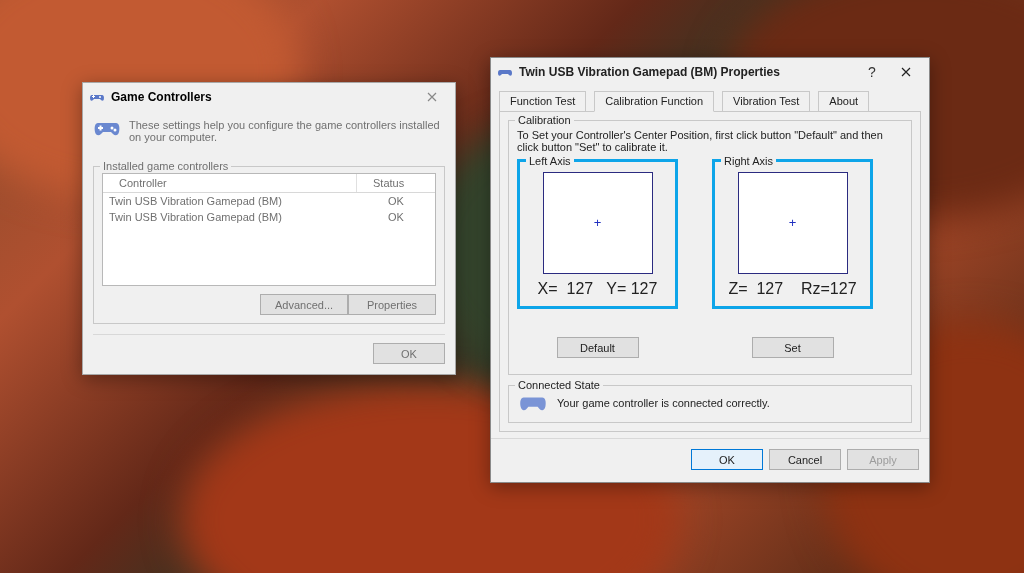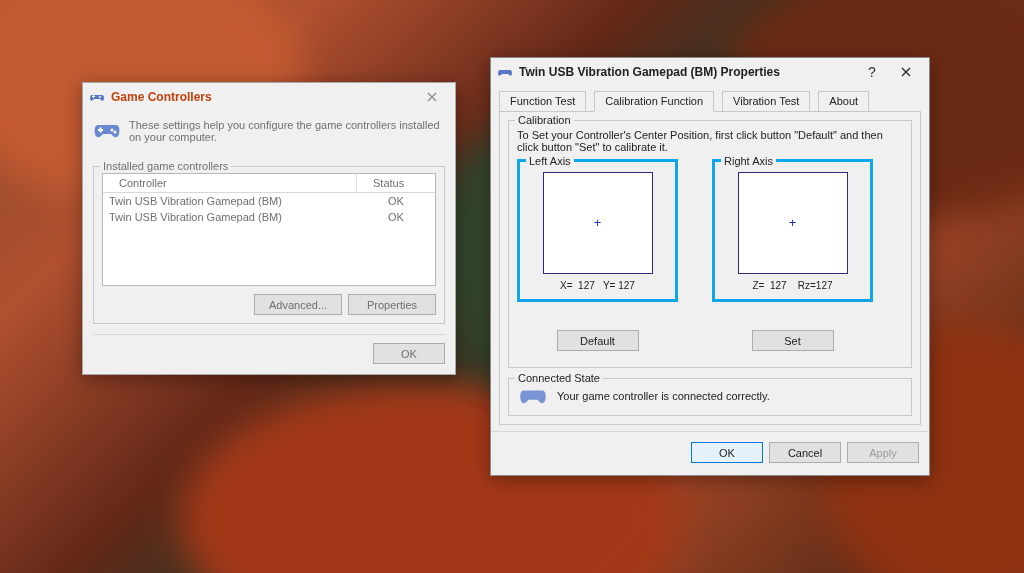--- a/index.html
+++ b/index.html
@@ -22,62 +22,62 @@
     border:1px solid #8a8a8a;
     box-shadow:0 4px 18px rgba(0,0,0,.35);
     font-size:11px;
     color:#222;
   }
   .window.inactive { color:#707070; border-color:#a8a8a8; }
   .titlebar { height:28px; display:flex; align-items:center; padding:0 6px; }
   .titlebar .ticon { width:16px; height:16px; margin-right:6px; position:relative; }
   .ticon svg { display:block; }
   .title { flex:1; font-size:12px;font-weight:bold; }
-  .window.inactive .title { color:#c2410c; }
+  .window.inactive .title { color:#000000; }
   .winbtn { width:34px; height:22px; display:flex; align-items:center; justify-content:center; color:#333; }
   .winbtn.help { font-size:14px; }
   .winbtn.close svg { width:10px; height:10px; }
   .window.inactive .winbtn { color:#9a9a9a; }
 
   .body { padding:8px 10px 10px; }
-  .helprow { display:flex; align-items:center; gap:8px; margin-bottom:6px; }
+  .helprow { display:flex; align-items:flex-start; gap:8px; margin-bottom:6px; }
   .padicon { width:28px; height:20px; flex:0 0 28px; }
 
   .group { border:1px solid #c8c8c8; padding:6px 8px 8px; position:relative; margin-top:23px; }
   .group.full { margin-top:0; }
   .group-label { position:absolute; top:-7px; left:6px; background:#f0f0f0; padding:0 3px; font-size:11px; }
   .listbox { background:#fff; border:1px solid #b8b8b8; }
   .listhead { display:flex; background:#fff; border-bottom:1px solid #d8d8d8; }
   .listhead div { padding:3px 16px; border-right:1px solid #e0e0e0; }
   .lh-name { flex:1; }
   .lh-status { width:78px; text-align:left; border-right:none!important; }
   .listrows { height:92px; }
   .row { display:flex; }
   .row div { padding:2px 6px; }
   .rc-name { flex:1; }
   .rc-status { width:78px; text-align:center; }
 
-  .btnrow { display:flex; justify-content:flex-end; gap:6px; margin-top:8px; }
+  .btnrow { display:flex; justify-content:flex-end; margin-top:8px; }
   .btn { min-width:72px; height:21px; background:#e1e1e1; border:1px solid #adadad; display:inline-flex; align-items:center; justify-content:center; font-size:11px; padding:0 10px; cursor:default; }
   .btn.primary { border:1px solid #0078d7; background:#e5f1fb; }
   .btn.disabled { color:#9c9c9c; }
   .sep-above { border-top:1px solid #d8d8d8; margin-top:10px; padding-top:8px; }
 
   
   .tabs { display:flex; padding:4px 8px 0; gap:8px; font-size:11px; }
   .tab { padding:3px 10px 4px; border:1px solid #c8c8c8; border-bottom:none; background:#f0f0f0; position:relative; top:1px; cursor:default; }
   .tab.active { background:#f0f0f0; border-bottom:1px solid #f0f0f0; z-index:2; }
   .tab:not(.active){ border-bottom:1px solid #c8c8c8; }
   .tabbody { border:1px solid #c8c8c8; margin:0 8px; padding:8px; }
 
   .axisrow { display:flex; gap:34px; margin-top:6px; margin-bottom:8px; }
   .axisgroup { border:3px solid #0ea5e9; padding:6px 10px 8px; position:relative; width:161px; }
   .axisbox { width:110px; height:102px; background:#fff; border:1px solid #2b2b80; margin:4px auto 6px; position:relative; }
   .cross { position:absolute; left:50%; top:50%; width:10px; height:10px; transform:translate(-50%,-50%); color:#2030c0; font-size:13px; line-height:10px; text-align:center; }
-  .axread { text-align:center; font-size:10px; white-space:pre; }
+  .axread { text-align:center; font-size:16px; white-space:pre; }
   .axbtnrow { text-align:center; margin-top:28px; }
 
   .connrow { display:flex; align-items:center; gap:10px; padding:2px 2px; }
 
   .dlgfooter { display:flex; justify-content:flex-end; gap:6px; padding:10px 10px 12px; border-top:1px solid #d8d8d8; margin-top:6px; }
 </style>
 </head>
 <body>
 
 <div class="bgblob b1"></div>

